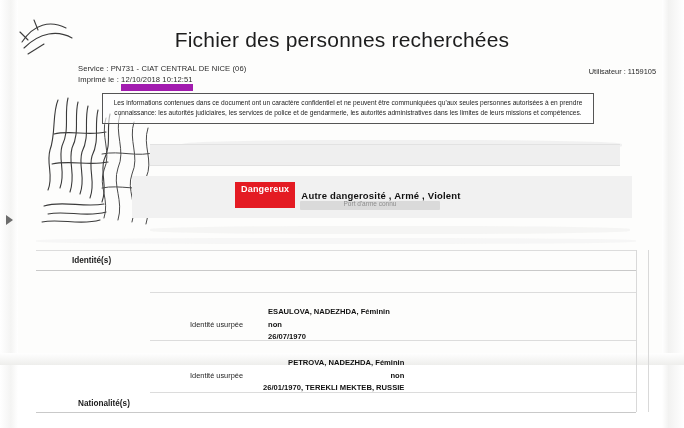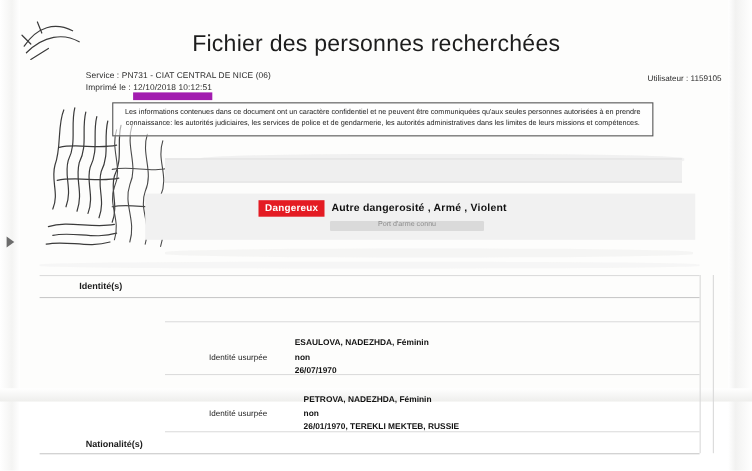--- a/index.html
+++ b/index.html
@@ -146,21 +146,21 @@
     left: 235px; top: 182px;
     display: flex;
     align-items: center;
     gap: 6px;
   }
   .danger-badge {
     background: #e41b23;
     color: #ffffff;
     font-size: 9px;
     font-weight: bold;
-    padding: 2px 6px 3px 6px;
+    padding: 2px 6px 14px 6px;
     letter-spacing: 0.2px;
   }
   .danger-text {
     font-size: 9.5px;
     font-weight: bold;
     color: #111;
     letter-spacing: 0.2px;
   }
   .danger-sub {
     position: absolute;
@@ -321,21 +321,21 @@
   <div class="section-identites">Identité(s)</div>
 
   <div class="id-label" style="left:190px; top:320px;">Identité usurpée</div>
   <div class="id-values" style="left:268px; top:306px;">
     <div>ESAULOVA, NADEZHDA, Féminin</div>
     <div>non</div>
     <div>26/07/1970</div>
   </div>
 
   <div class="id-label" style="left:190px; top:371px;">Identité usurpée</div>
-  <div class="id-values" style="left:276px; top:357px;">
+  <div class="id-values" style="left:263px; top:357px;text-align:right;">
     <div>PETROVA, NADEZHDA, Féminin</div>
     <div>non</div>
     <div>26/01/1970, TEREKLI MEKTEB, RUSSIE</div>
   </div>
 
   <div class="section-nationalites">Nationalité(s)</div>
 
 </div>
 
 </body></html>

